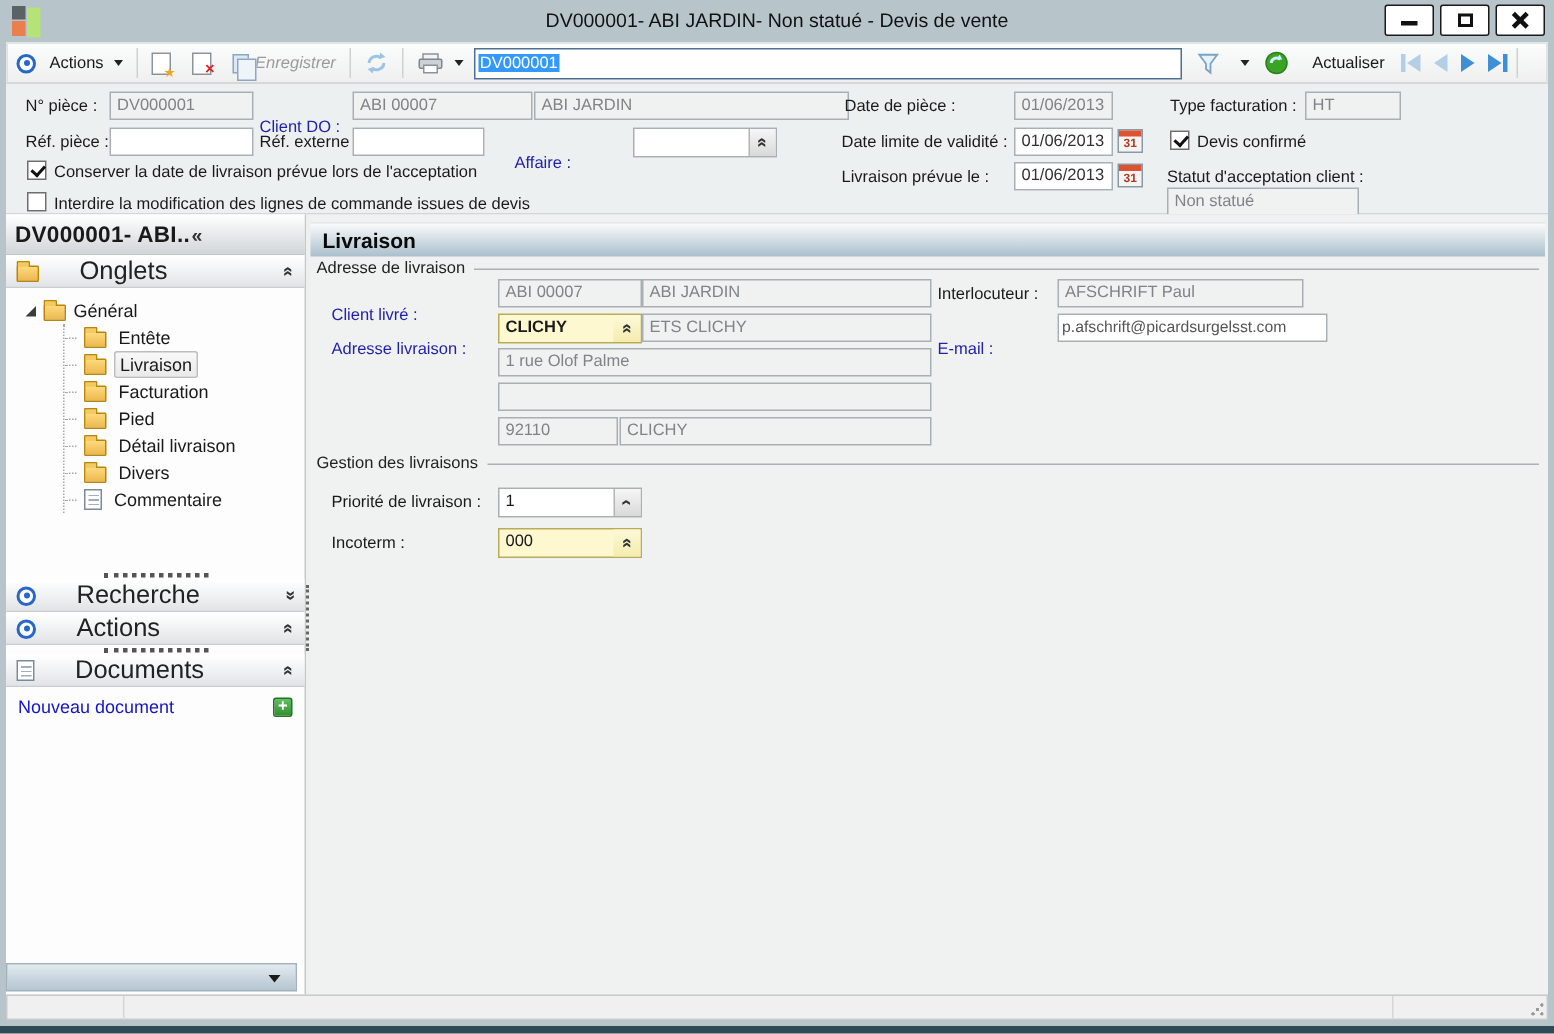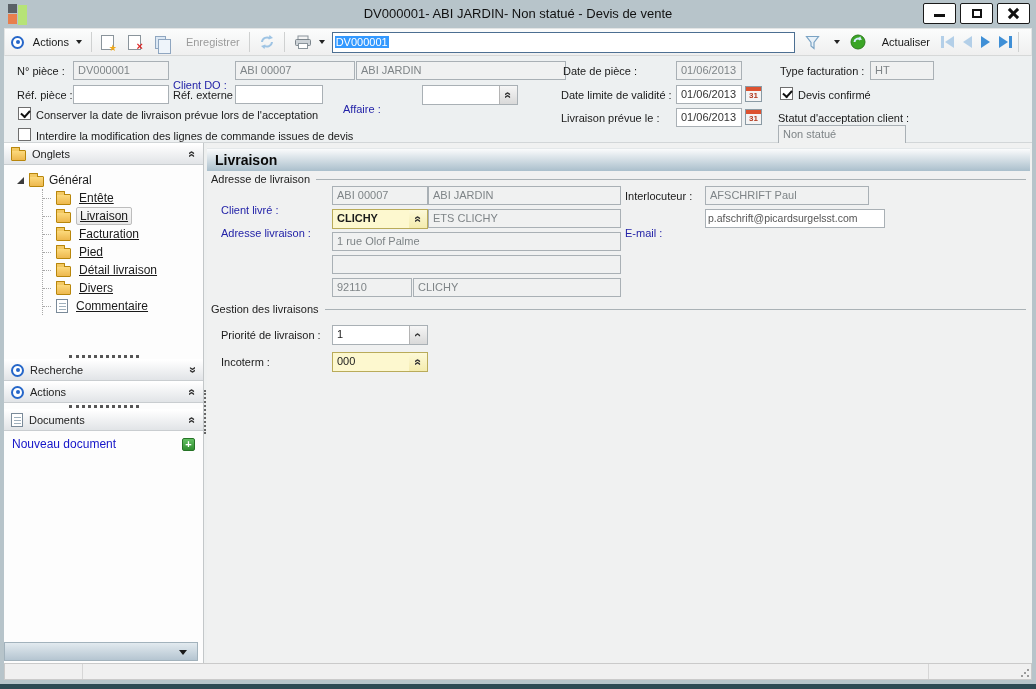--- a/index.html
+++ b/index.html
@@ -74,33 +74,33 @@
   .sidebar { position:relative; width:200px; background:#fdfdfd; border-right:1px solid #c3c7c9; }
   .gapcol { position:relative; width:3px; background:#eef0f0; }
   .v-handle { position:absolute; left:0; top:247px; height:44px; border-left:2px dotted #666; }
   .main { position:relative; flex:1; background:#f0f1f1; }
 
   
   .doc-header { height:27px; background:linear-gradient(#ffffff,#d2d6d9); border-bottom:1px solid #c0c5c8; display:flex; align-items:center; padding:0 6px; }
   .doc-header .txt { font-size:15px; font-weight:bold; letter-spacing:0.2px; }
   .doc-header .collapse { margin-left:1px; font-size:13px; font-weight:bold; color:#333; }
   .panel-header { height:22px; background:linear-gradient(#ffffff,#e1e4e7); border-top:1px solid #fff; border-bottom:1px solid #c9cdd0; display:flex; align-items:center; padding:0 7px; gap:6px; }
-  .panel-header .ph-label { flex:1; font-size:11px; color:#222; }
+  .panel-header .ph-label { flex:1; font-size:17px; color:#222;margin-left:21px; }
   .icon-folder { position:relative; width:15px; height:11px; background:linear-gradient(#fcd97c,#edb84e); border:1px solid #b8860b; border-radius:1px; margin-top:3px; flex:none; }
   .icon-folder::before { content:""; position:absolute; left:-1px; top:-4px; width:7px; height:3px; background:#f3c963; border:1px solid #b8860b; border-bottom:none; border-radius:1px 1px 0 0; }
   .icon-note { position:relative; width:12px; height:14px; background:#fff; border:1px solid #7a8a99; flex:none; }
   .icon-note::after { content:""; position:absolute; left:2px; top:3px; width:7px; height:7px; background:repeating-linear-gradient(to bottom,#9fb0bd 0 1px,transparent 1px 3px); }
   .tree { padding:6px 0 0 0; }
   .tree-row { display:flex; align-items:center; height:18px; gap:5px; }
   .expander { width:0; height:0; border-bottom:7px solid #3c3c3c; border-left:7px solid transparent; margin-left:13px; }
   .tree-root-label { font-size:12px; }
   .tree-children { margin-left:38px; border-left:1px dotted #a8a8a8; }
   .tree-children .tree-row { gap:5px; }
   .tree-children .stub { width:8px; border-top:1px dotted #a8a8a8; flex:none; }
-  .tree-item-label { font-size:12px; padding:1px 3px; white-space:nowrap;text-decoration:underline; }
+  .tree-item-label { font-size:12px; padding:1px 3px; white-space:nowrap; }
   .tree-row.selected .tree-item-label { background:linear-gradient(#f8f8f8,#e9e9e9); border:1px solid #bdbdbd; border-radius:2px; }
   .h-splitter { height:6px; display:flex; align-items:center; justify-content:center; }
   .h-splitter i { width:70px; border-top:3px dotted #555; }
   .link-row { display:flex; align-items:center; padding:6px 8px 0 8px; }
   .link { color:#1414c8; text-decoration:none; font-size:12px; flex:1; }
   .icon-plus { width:13px; height:13px; background:linear-gradient(#63c063,#2f8f2f); border:1px solid #267326; border-radius:2px; color:#fff; font-weight:bold; font-size:11px; line-height:11px; text-align:center; }
   .scroll-btn { position:absolute; left:0; bottom:2px; width:194px; height:19px; background:linear-gradient(#e2eaef,#b5c5d1); border:1px solid #a2b2bc; }
   .scroll-btn .arr { position:absolute; right:10px; top:7px; width:0; height:0; border-left:4.5px solid transparent; border-right:4.5px solid transparent; border-top:5px solid #1a1a1a; }
 
   
@@ -157,21 +157,21 @@
           <span class="star">★</span>
         </span>
     </div>
     <div class="tbtn" style="margin-left:8px;">
       <span class="icon-page">
           <span class="redx">×</span>
         </span>
     </div>
     <div class="tbtn" style="margin-left:8px;">
       <span class="icon-pages"></span>
-      <span class="lbl-disabled" style="margin-left:16px;">Enregistrer</span>
+      <span class="lbl-disabled" style="margin-left:0;font-style:italic;">Enregistrer</span>
     </div>
     <div class="tb-sep"></div>
     <div class="tbtn">
       <svg width="16" height="16">
         <path d="M3 8a5 5 0 0 1 8-3.5" stroke="#9ec4e4" stroke-width="2" fill="none"></path>
         <path d="M10.5 1l3.5 3-4.5 1.5z" fill="#9ec4e4"></path>
         <path d="M13 8a5 5 0 0 1-8 3.5" stroke="#9ec4e4" stroke-width="2" fill="none"></path>
         <path d="M5.5 15l-3.5-3 4.5-1.5z" fill="#9ec4e4"></path>
       </svg>
     </div>
@@ -262,20 +262,24 @@
     <span class="lbl" style="left:774px;top:56px;">Statut d'acceptation client :</span>
 
     <span class="cb" style="left:14px;top:72px;"></span>
     <span class="lbl" style="left:32px;top:74px;">Interdire la modification des lignes de commande issues de devis</span>
     <div class="fld" style="left:774px;top:69px;width:128px;">Non statué</div>
   </div>
 
   <div class="bodyarea">
 
     <div class="sidebar">
+      <div class="doc-header">
+        <span class="txt">DV000001- ABI..</span>
+        <span class="collapse">«</span>
+      </div>
       <div class="panel-header">
         <span class="icon-folder"></span>
         <span class="ph-label">Onglets</span>
         <span class="chev rot90">«</span>
       </div>
 
       <div class="tree">
         <div class="tree-row">
           <span class="expander"></span>
           <span class="icon-folder"></span>

